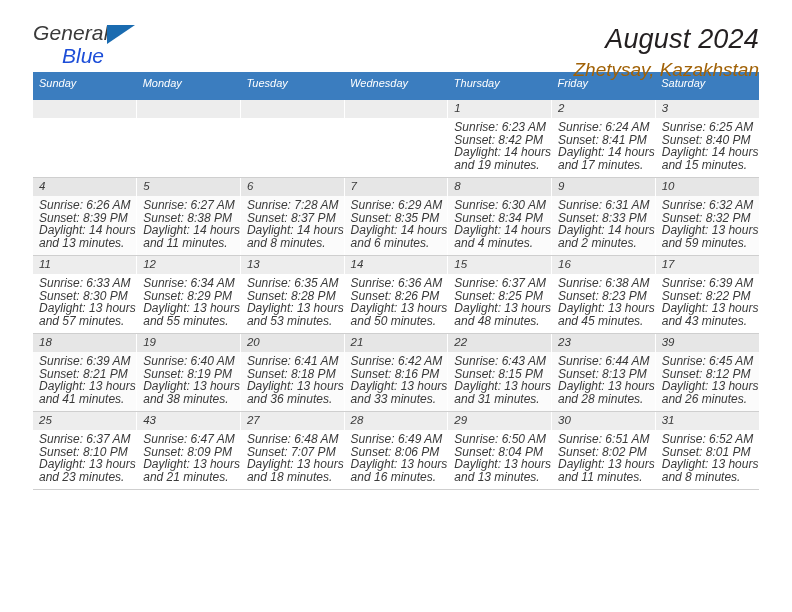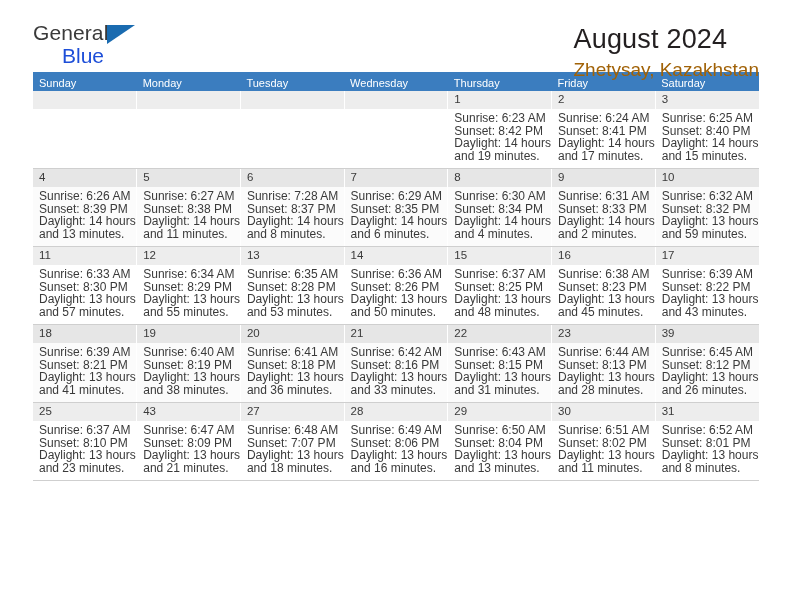--- a/index.html
+++ b/index.html
@@ -13,20 +13,21 @@
     font-family: "Liberation Sans", sans-serif;
     color: #231f20;
     overflow: hidden;
   }
   .page {
     position: relative;
     width: 792px;
     height: 612px;
     box-sizing: border-box;
     padding: 0 33px;
+    font-style: italic;
   }
   
   .header {
     display: flex;
     align-items: flex-start;
     justify-content: space-between;
     height: 72px;
     padding-top: 22px;
     box-sizing: border-box;
   }
@@ -54,20 +55,21 @@
   .logo-triangle {
     position: absolute;
     left: 74px;
     top: 3px;
     width: 0;
     height: 0;
     border-left: 28px solid #1a6bb0;
     border-bottom: 19px solid transparent;
   }
   .title-block {
+    text-align: right;
     padding-top: 2px;
     margin-left: 8px;
   }
   .cal-title {
     font-size: 27px;
     font-weight: normal;
     color: #231f20;
     line-height: 1.12;
     letter-spacing: 0.2px;
   }
@@ -82,21 +84,21 @@
     width: 726px;
     border-collapse: collapse;
     table-layout: fixed;
   }
   .calendar th {
     background: #3b7dbf;
     color: #ffffff;
     font-weight: normal;
     font-size: 11px;
     text-align: left;
-    padding: 5px 0 2px 6px;
+    padding: 5px 0 11px 6px;
     height: 12px;
     border: none;
     margin-left: 32px;
   }
   .calendar td {
     width: 103.71px;
     height: 77px;
     vertical-align: top;
     padding: 0;
     border-right: 1px solid #ffffff;

